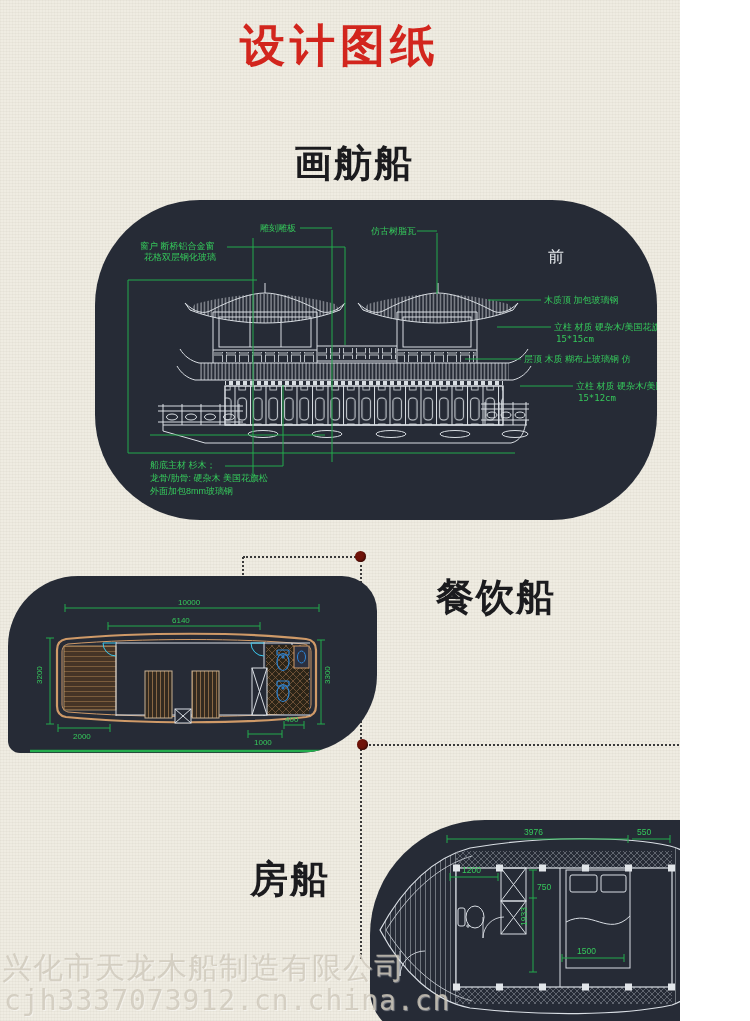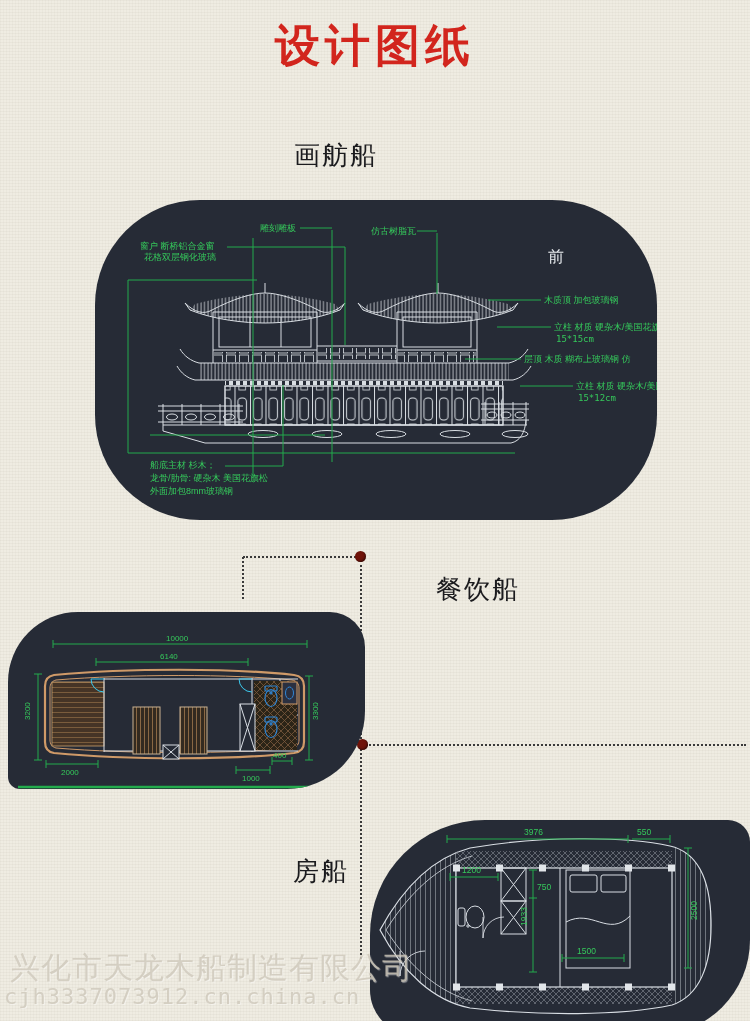--- a/index.html
+++ b/index.html
@@ -1,59 +1,59 @@
 <!DOCTYPE html>
 <html><head>
 <meta charset="utf-8">
 <style>
   html,body{margin:0;padding:0;}
   #stage{
-    position:relative;width:750px;height:1021px;overflow:hidden;
+    position:relative;width:680px;height:1021px;overflow:hidden;
     background-color:#efece2;
     background-image:
       repeating-linear-gradient(0deg, rgba(120,110,90,0.05) 0 1px, transparent 1px 3px),
       repeating-linear-gradient(90deg, rgba(120,110,90,0.04) 0 1px, transparent 1px 3px);
     font-family:"Liberation Sans", sans-serif;
   }
   .title{
     position:absolute;top:16px;left:50%;transform:translateX(-50%);
     font-size:45px;font-weight:700;color:#d2251d;letter-spacing:5px;white-space:nowrap;
   }
   .boat-label{
-    position:absolute;color:#1b1b1e;font-size:26px;font-weight:400;white-space:nowrap;letter-spacing:2px;
+    position:absolute;color:#1b1b1e;font-size:38px;font-weight:700;white-space:nowrap;letter-spacing:2px;
   }
   .panel{
     position:absolute;background:#262b36;overflow:hidden;
   }
   #panel1{left:95px;top:200px;width:562px;height:320px;border-radius:105px;}
-  #panel2{left:8px;top:612px;width:357px;height:177px;border-radius:70px 35px 78px 12px;}
+  #panel2{left:8px;top:576px;width:357px;height:177px;border-radius:70px 35px 78px 12px;padding-left:12px;}
   #panel3{left:370px;top:820px;width:380px;height:215px;border-radius:115px 22px 95px 45px;}
   .dotline-h{position:absolute;height:0;border-top:2px dotted #3a3a3a;}
   .dotline-v{position:absolute;width:0;border-left:2px dotted #3a3a3a;}
   .reddot{position:absolute;width:11px;height:11px;border-radius:50%;background:#701309;box-shadow:inset -1px -1px 2px rgba(0,0,0,0.5);}
   .watermark{
     position:absolute;z-index:6;color:rgba(205,199,185,0.8);white-space:nowrap;
     text-shadow:1px 1px 1px rgba(255,255,255,0.45);
   }
-  #wm1{left:10px;top:948px;font-size:30px;letter-spacing:1px;}
-  #wm2{left:4px;top:984px;font-size:22px;font-family:"DejaVu Sans Mono", monospace;letter-spacing:1px;}
+  #wm1{left:2px;top:948px;font-size:30px;letter-spacing:1px;}
+  #wm2{left:4px;top:984px;font-size:28px;font-family:"DejaVu Sans Mono", monospace;letter-spacing:1px;}
   svg{display:block;}
   svg text{font-family:"Liberation Sans", sans-serif;}
   svg text.num{font-family:"DejaVu Sans Mono", monospace;}
 </style>
 </head>
 <body>
 
 <div id="stage">
 
   <div class="title">设计图纸</div>
 
   <div class="boat-label" style="left:294px;top:138px;">画舫船</div>
   <div class="boat-label" style="left:436px;top:572px;">餐饮船</div>
-  <div class="boat-label" style="left:250px;top:854px;margin-left:43px;">房船</div>
+  <div class="boat-label" style="left:250px;top:854px;">房船</div>
 
   <div class="dotline-h" style="left:243px;top:556px;width:116px;"></div>
   <div class="dotline-v" style="left:242px;top:557px;height:42px;"></div>
   <div class="dotline-v" style="left:360px;top:560px;height:399px;"></div>
   <div class="dotline-h" style="left:366px;top:744px;width:380px;"></div>
   <div class="reddot" style="left:355px;top:551px;"></div>
   <div class="reddot" style="left:357px;top:739px;"></div>
 
   <div id="panel1" class="panel">
   <svg width="562" height="320" viewBox="0 0 562 320">

